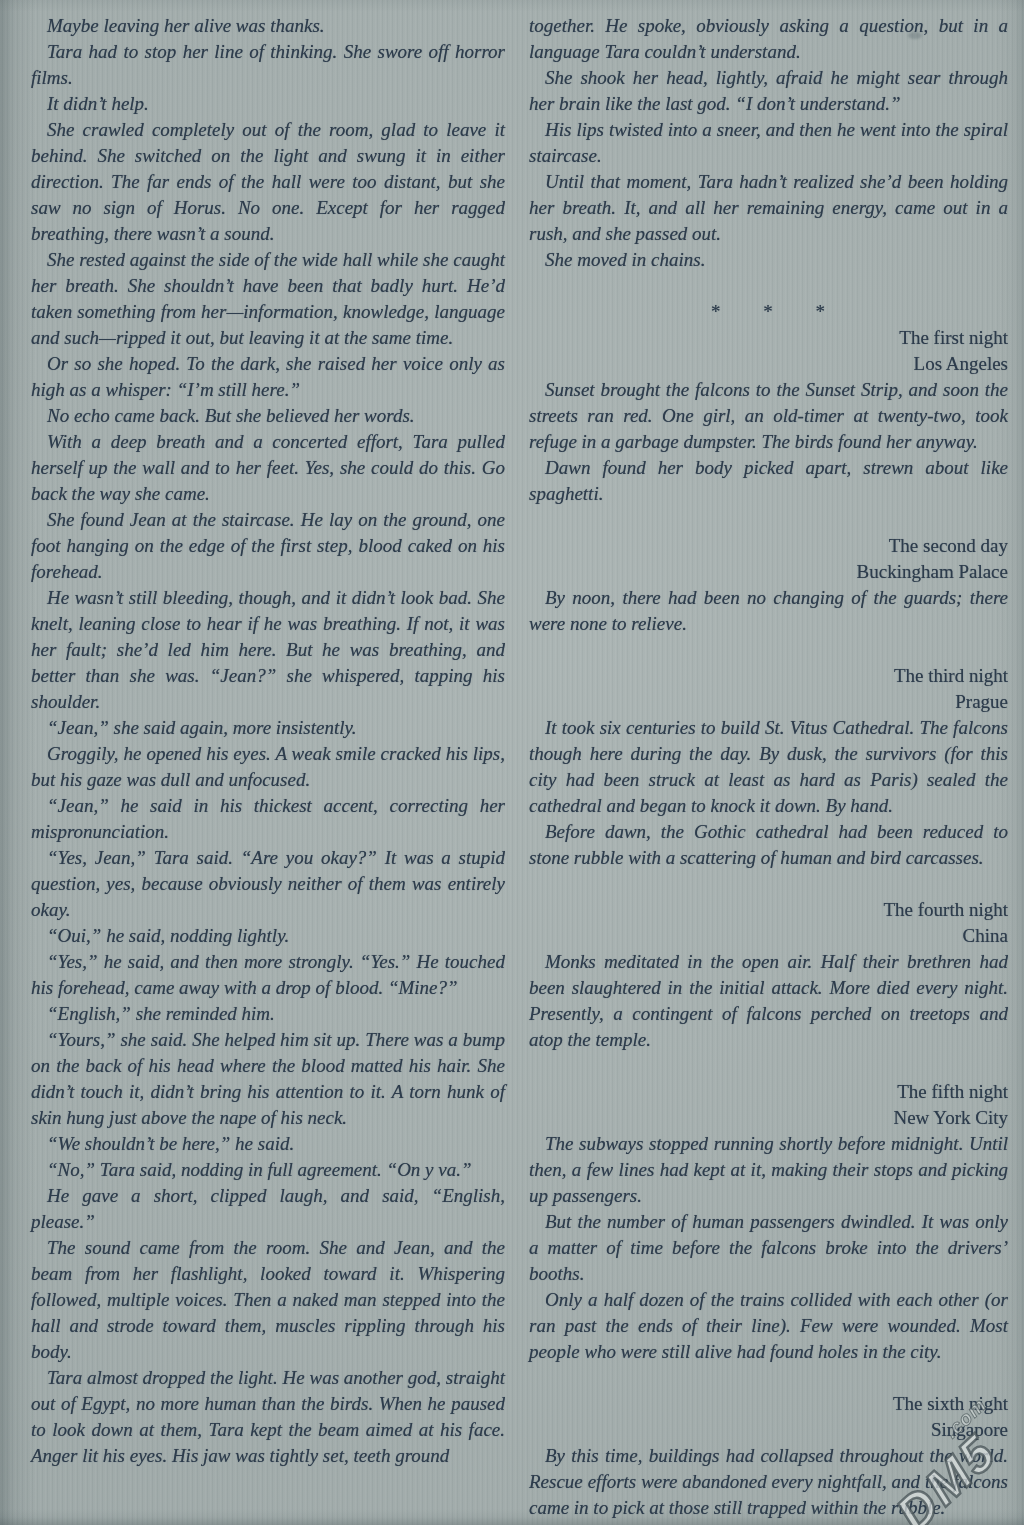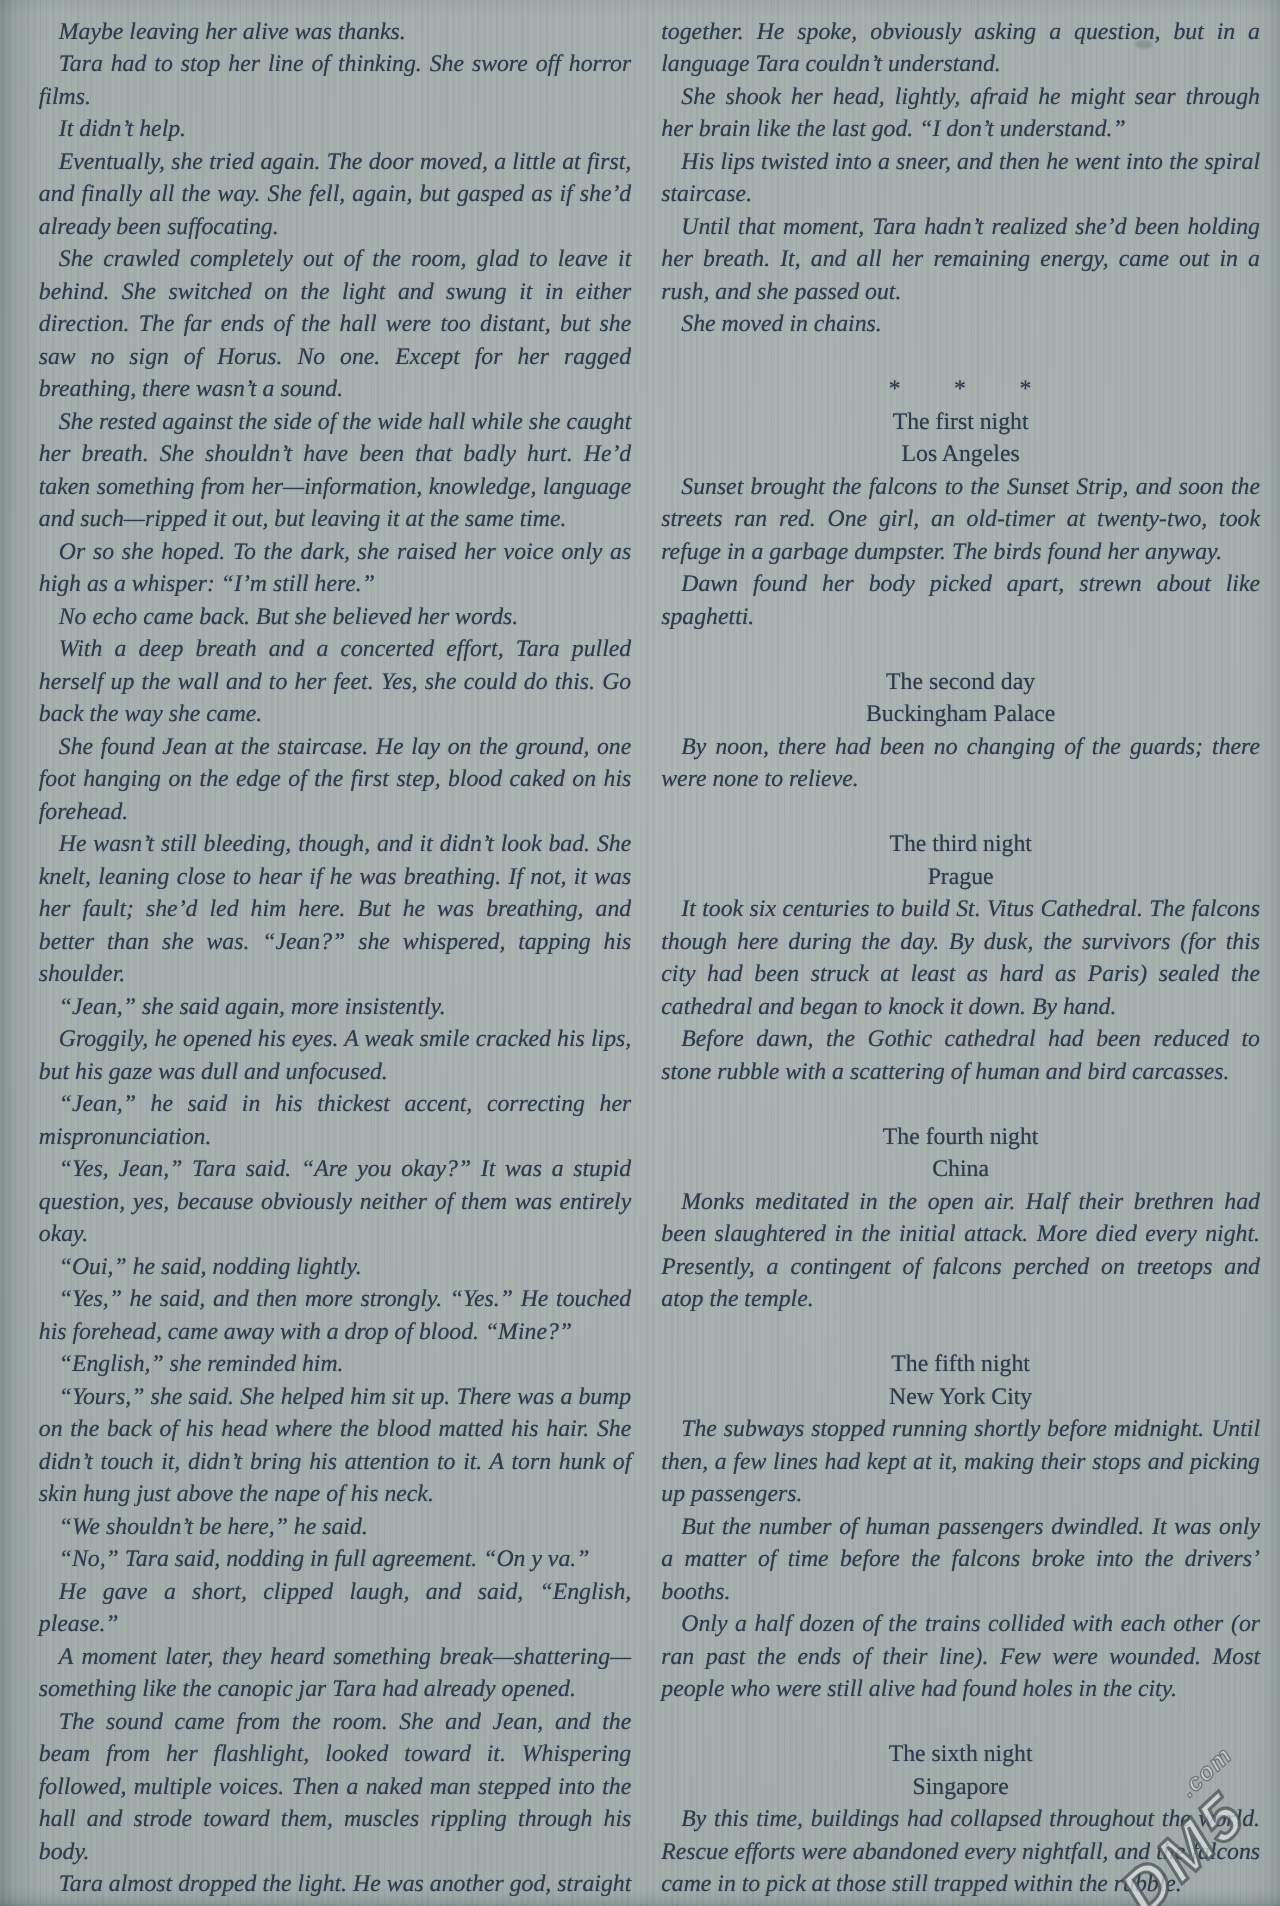--- a/index.html
+++ b/index.html
@@ -38,21 +38,21 @@
   p.para {
     margin: 0;
     text-indent: 16px;
     text-align: justify;
     font-style: italic;
   }
   p.para.noindent { text-indent: 0; }
   p.heading {
     margin: 0;
     text-indent: 0;
-    text-align: center;
+    text-align: right;
   }
   p.separator {
     margin: 26px 0 0 0;
     text-indent: 0;
     text-align: center;
     word-spacing: 36px;
     letter-spacing: 1px;
   }
   div.gap { height: 26px; }
   .watermark {
@@ -96,40 +96,38 @@
   }
 </style>
 </head>
 <body>
 
 <div class="page">
   <div class="col col-left" id="col-left">
       <p class="para">Maybe leaving her alive was thanks.</p>
       <p class="para">Tara had to stop her line of thinking. She swore off horror films.</p>
       <p class="para">It didn’t help.</p>
-      <p class="para">Eventually, she tried again. The door moved, a little at first, and finally all the way. She fell, again, but gasped as if she’d already been suffocating.</p>
       <p class="para">She crawled completely out of the room, glad to leave it behind. She switched on the light and swung it in either direction. The far ends of the hall were too distant, but she saw no sign of Horus. No one. Except for her ragged breathing, there wasn’t a sound.</p>
       <p class="para">She rested against the side of the wide hall while she caught her breath. She shouldn’t have been that badly hurt. He’d taken something from her—information, knowledge, language and such—ripped it out, but leaving it at the same time.</p>
       <p class="para">Or so she hoped. To the dark, she raised her voice only as high as a whisper: “I’m still here.”</p>
       <p class="para">No echo came back. But she believed her words.</p>
       <p class="para">With a deep breath and a concerted effort, Tara pulled herself up the wall and to her feet. Yes, she could do this. Go back the way she came.</p>
       <p class="para">She found Jean at the staircase. He lay on the ground, one foot hanging on the edge of the first step, blood caked on his forehead.</p>
       <p class="para">He wasn’t still bleeding, though, and it didn’t look bad. She knelt, leaning close to hear if he was breathing. If not, it was her fault; she’d led him here. But he was breathing, and better than she was. “Jean?” she whispered, tapping his shoulder.</p>
       <p class="para">“Jean,” she said again, more insistently.</p>
       <p class="para">Groggily, he opened his eyes. A weak smile cracked his lips, but his gaze was dull and unfocused.</p>
       <p class="para">“Jean,” he said in his thickest accent, correcting her mispronunciation.</p>
       <p class="para">“Yes, Jean,” Tara said. “Are you okay?” It was a stupid question, yes, because obviously neither of them was entirely okay.</p>
       <p class="para">“Oui,” he said, nodding lightly.</p>
       <p class="para">“Yes,” he said, and then more strongly. “Yes.” He touched his forehead, came away with a drop of blood. “Mine?”</p>
       <p class="para">“English,” she reminded him.</p>
       <p class="para">“Yours,” she said. She helped him sit up. There was a bump on the back of his head where the blood matted his hair. She didn’t touch it, didn’t bring his attention to it. A torn hunk of skin hung just above the nape of his neck.</p>
       <p class="para">“We shouldn’t be here,” he said.</p>
       <p class="para">“No,” Tara said, nodding in full agreement. “On y va.”</p>
       <p class="para">He gave a short, clipped laugh, and said, “English, please.”</p>
-      <p class="para">A moment later, they heard something break—shattering—something like the canopic jar Tara had already opened.</p>
       <p class="para">The sound came from the room. She and Jean, and the beam from her flashlight, looked toward it. Whispering followed, multiple voices. Then a naked man stepped into the hall and strode toward them, muscles rippling through his body.</p>
       <p class="para">Tara almost dropped the light. He was another god, straight out of Egypt, no more human than the birds. When he paused to look down at them, Tara kept the beam aimed at his face. Anger lit his eyes. His jaw was tightly set, teeth ground</p>
     </div>
   <div class="col col-right" id="col-right">
       <p class="para noindent">together. He spoke, obviously asking a question, but in a language Tara couldn’t understand.</p>
       <p class="para">She shook her head, lightly, afraid he might sear through her brain like the last god. “I don’t understand.”</p>
       <p class="para">His lips twisted into a sneer, and then he went into the spiral staircase.</p>
       <p class="para">Until that moment, Tara hadn’t realized she’d been holding her breath. It, and all her remaining energy, came out in a rush, and she passed out.</p>
       <p class="para">She moved in chains.</p>
       <p class="separator">* * *</p>

